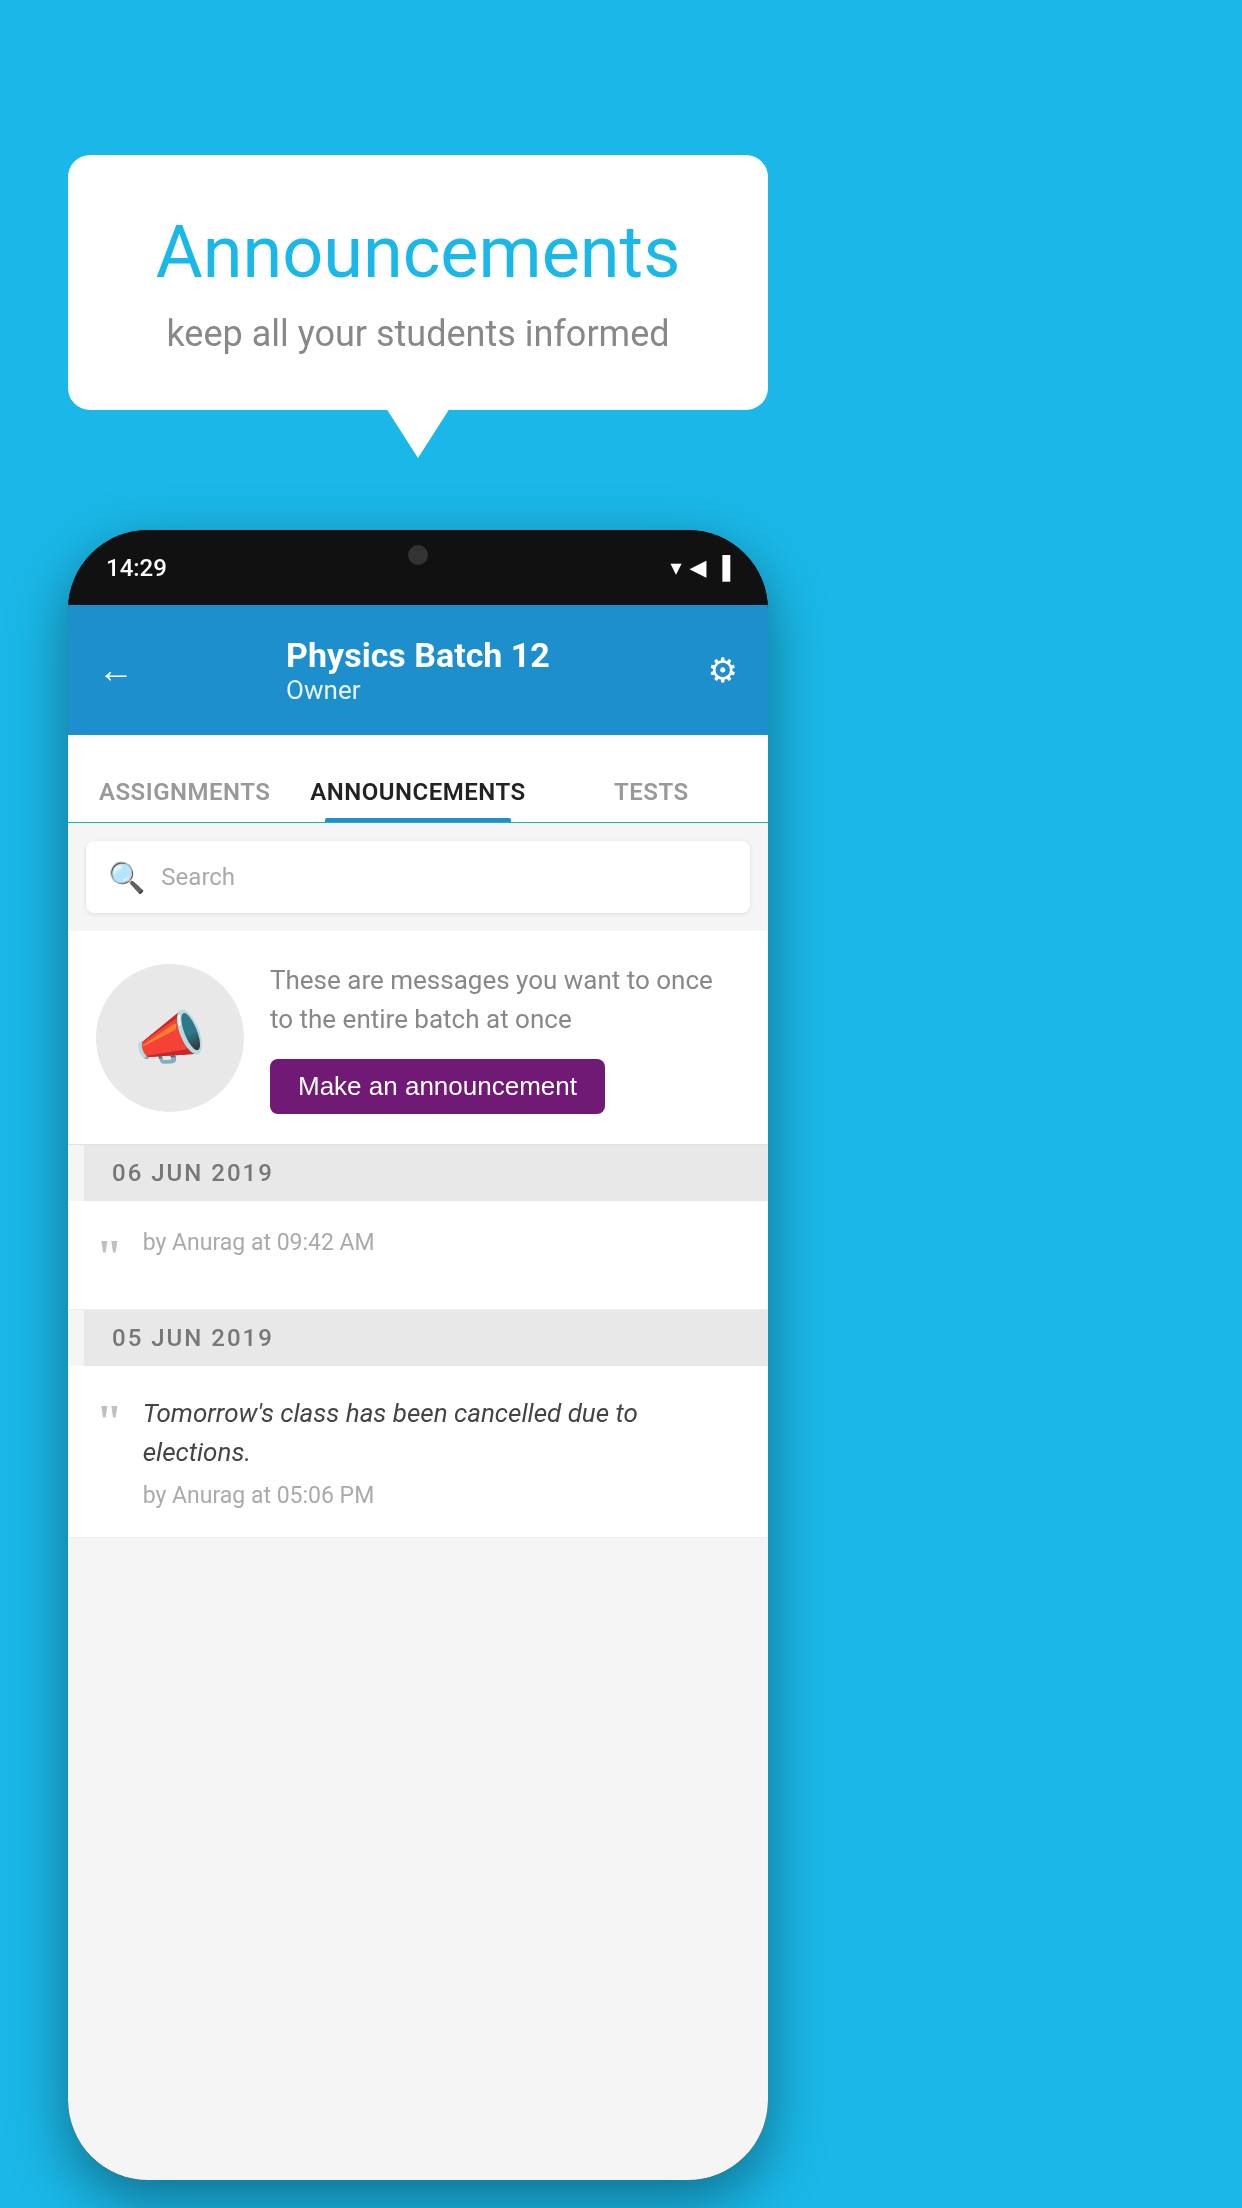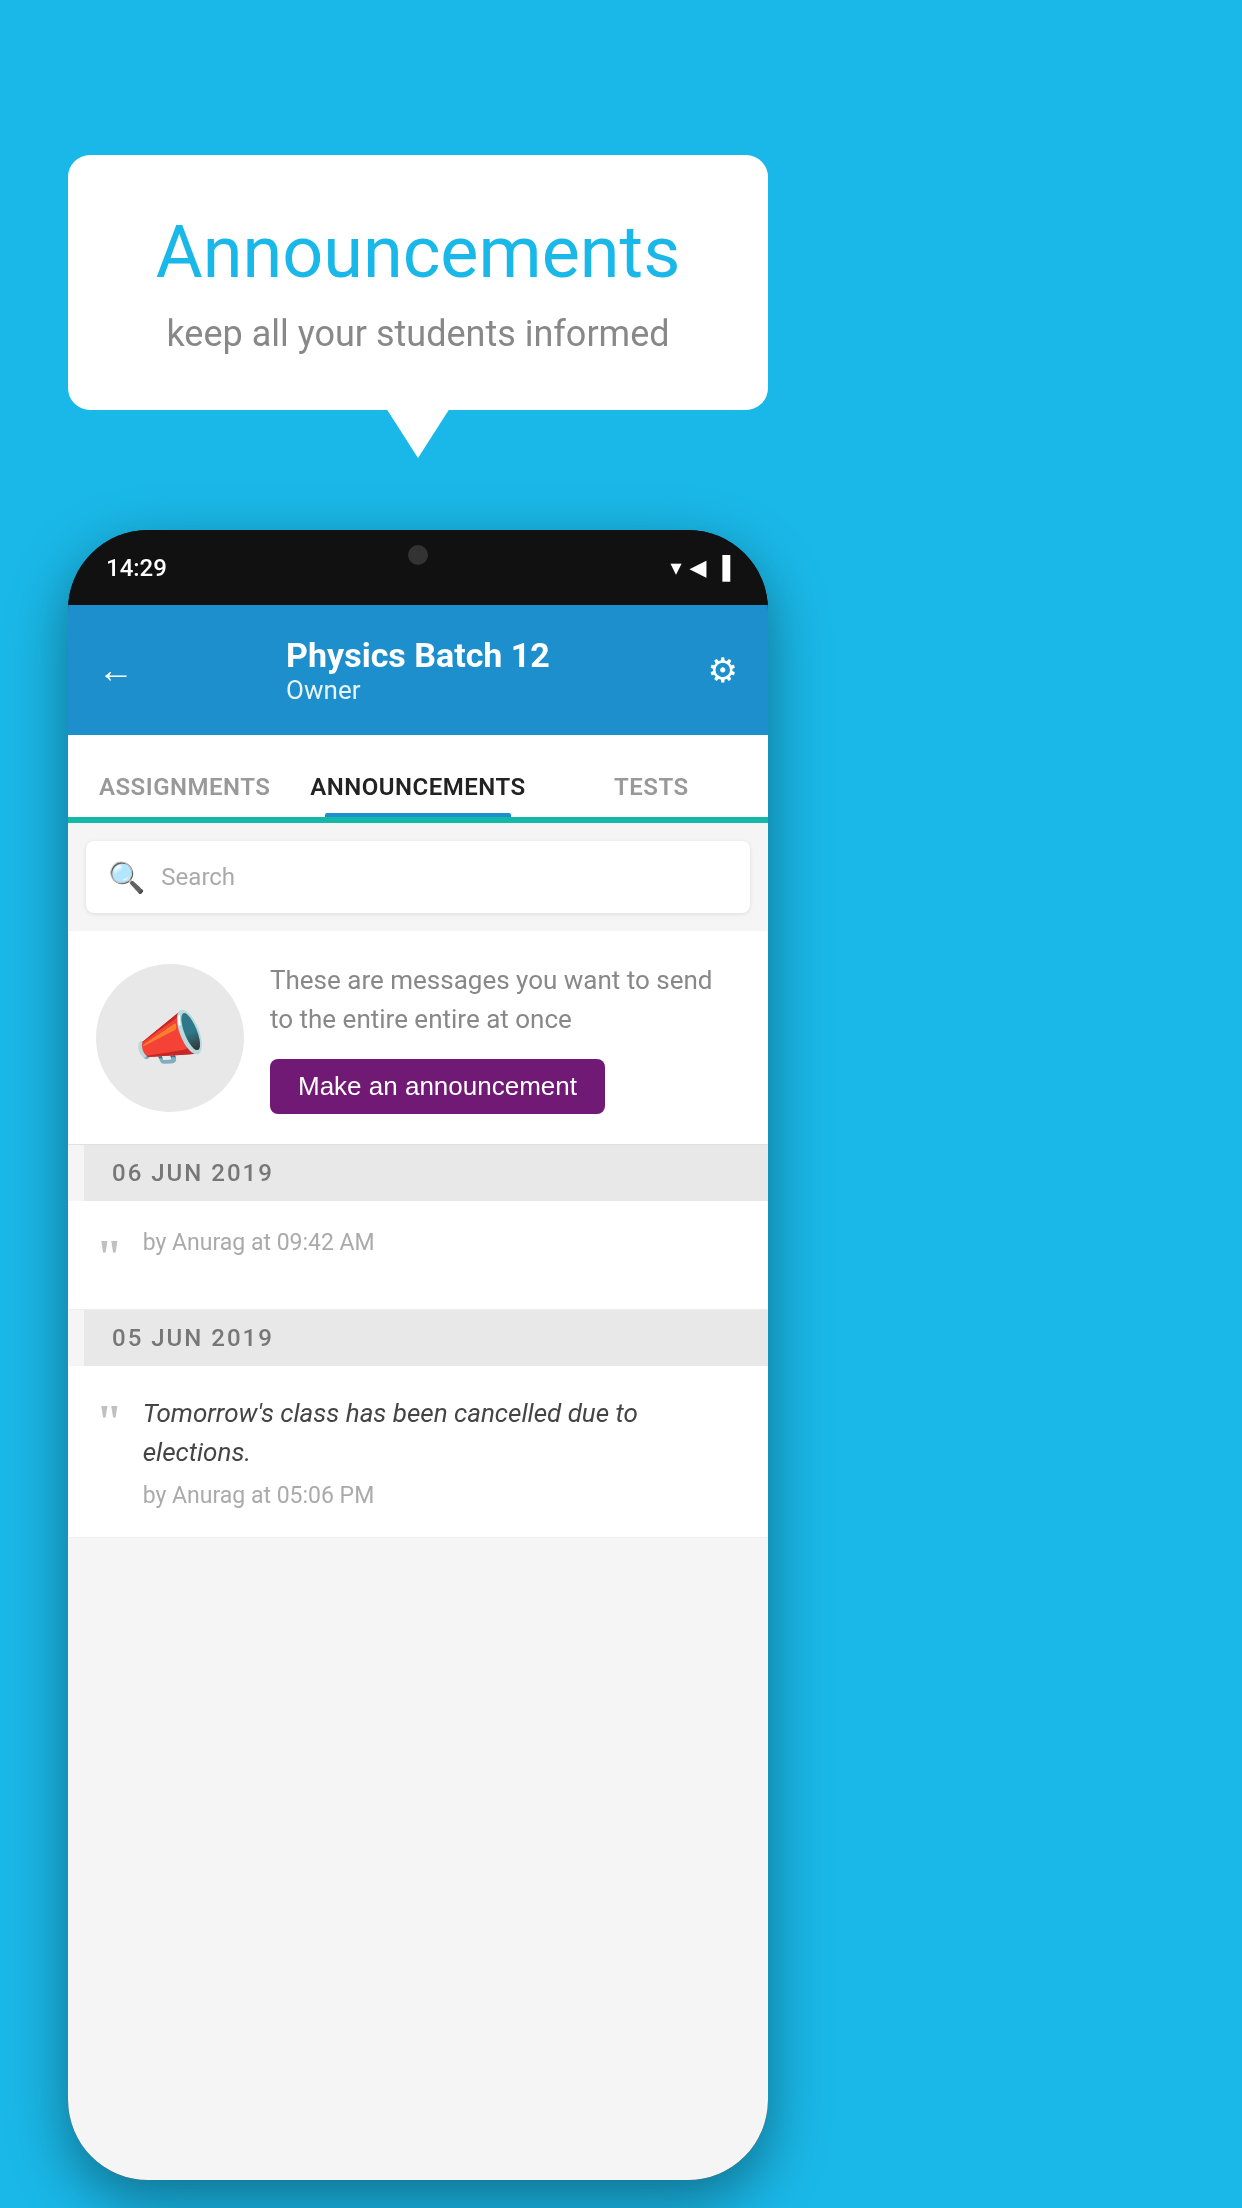--- a/index.html
+++ b/index.html
@@ -170,21 +170,21 @@
     
     .tabs-bar {
       position: absolute;
       top: 205px;
       left: 0;
       right: 0;
       height: 88px;
       background: white;
       display: flex;
       align-items: flex-end;
-      border-bottom: 6px solid #14b8a6;
+      border-bottom: 1px solid #14b8a6;
     }
 
     .tab-item {
       flex: 1;
       text-align: center;
       padding-bottom: 16px;
       font-size: 24px;
       font-weight: 600;
       color: #999;
       letter-spacing: 0.5px;
@@ -381,21 +381,21 @@
     <div class="search-bar">
       <div class="search-icon-wrap">🔍</div>
       <span class="search-placeholder">Search</span>
     </div>
 
     <div class="promo-card">
       <div class="promo-icon-circle">
         <span class="megaphone-icon">📣</span>
       </div>
       <div class="promo-right">
-        <p class="promo-text">These are messages you want to send to the entire entire at once</p>
+        <p class="promo-text">These are messages you want to once to the entire batch at once</p>
         <button class="make-announcement-btn">Make an announcement</button>
       </div>
     </div>
 
     <div class="date-separator">06  JUN  2019</div>
 
     <div class="announcement-item">
       <div class="quote-icon">"</div>
       <div class="announcement-content">
         <p class="announcement-author">by Anurag at 09:42 AM</p>

